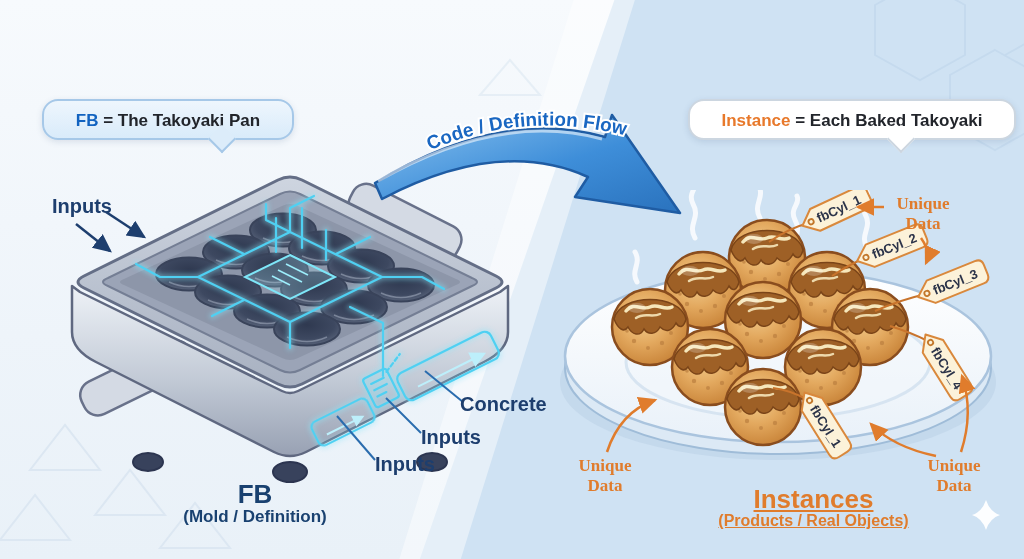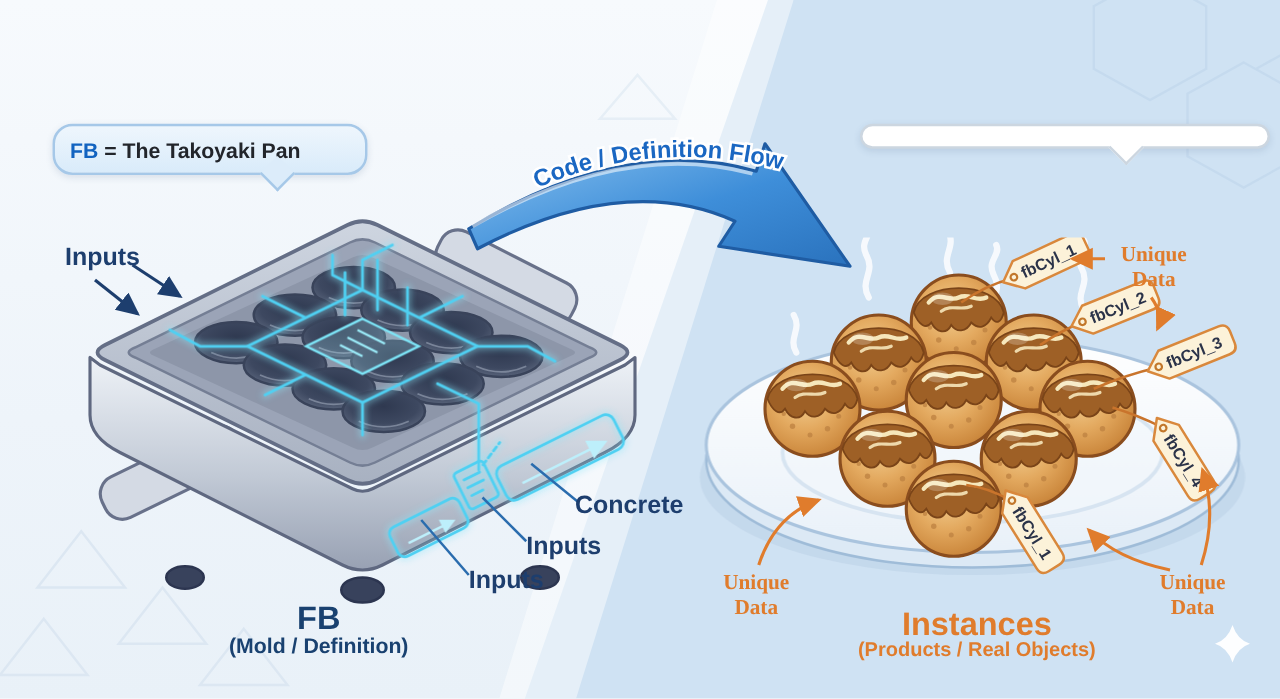--- a/index.html
+++ b/index.html
@@ -21,21 +21,21 @@
   svg.layer{position:absolute;pointer-events:none;}
   .title{
     position:absolute;top:24px;left:0;width:100%;text-align:center;
     white-space:nowrap;letter-spacing:-.5px;
   }
   .title .t-fb{color:#1263c0;font-weight:bold;font-size:32px;}
   .title .t-vs{color:#2b2e34;font-weight:normal;font-size:29px;padding:0 6px;}
   .title .t-inst{color:#e8792b;font-weight:bold;font-size:32px;}
   .title .t-suffix{color:#2b2e34;font-weight:normal;font-size:29px;padding-left:8px;}
   .bubble{
-    position:absolute;border-radius:16px;padding:9px 12px 7px;
+    position:absolute;border-radius:16px;text-align:center;padding:9px 12px 7px;
     box-shadow:0 2px 6px rgba(60,90,130,.15);
   }
   .bubble .l1{font-size:17px;font-weight:bold;color:#22252b;line-height:1.25;}
   .bubble .l2{font-size:14px;color:#2c2f36;line-height:1.3;}
   .bubble-left{
     left:42px;top:99px;width:224px;
     background:linear-gradient(180deg,#eef6fd,#d9ebfa);
     border:2px solid #a6c8e8;
   }
   .bubble-left .term{color:#1263c0;}
@@ -44,21 +44,21 @@
     background:#ffffff;border:2px solid #ccd6e0;
   }
   .bubble-right .term{color:#e8792b;}
   .tail{position:absolute;width:18px;height:18px;transform:rotate(45deg);bottom:-11px;}
   .tail-left{left:168px;background:#dcecfa;border-right:2px solid #a6c8e8;border-bottom:2px solid #a6c8e8;}
   .tail-right{left:62%;background:#ffffff;border-right:2px solid #ccd6e0;border-bottom:2px solid #ccd6e0;}
   .lbl{position:absolute;font-weight:bold;color:#1d3e6e;font-size:20px;}
   .caption{position:absolute;text-align:center;font-weight:bold;}
   .cap-fb{left:130px;top:481px;width:250px;color:#194170;font-size:26px;line-height:1.05;}
   .cap-fb .sub{font-size:17px;}
-  .cap-inst{left:644px;top:486px;width:275px;color:#e07c2c;font-size:26px;line-height:1.05;}
+  .cap-inst{left:676px;top:486px;width:275px;color:#e07c2c;font-size:26px;line-height:1.05;text-decoration:underline;}
   .cap-inst .sub{font-size:16px;}
   .unique{position:absolute;width:78px;text-align:center;color:#e07c2c;font-weight:bold;font-size:17px;line-height:1.15;font-family:Liberation Serif, serif;}
 </style>
 </head>
 <body>
 
 <div class="stage">
 
   <div class="bg-right"></div>
   <div class="bg-streak"></div>
@@ -319,20 +319,24 @@
 
   <div class="bubble bubble-left">
     <div class="l1">
       <span class="term">FB</span>
       <span>= The Takoyaki Pan</span>
     </div>
     <div class="tail tail-left"></div>
   </div>
 
   <div class="bubble bubble-right">
+    <div class="l1">
+      <span class="term">Instance</span>
+      <span>= Each Baked Takoyaki</span>
+    </div>
     <div class="tail tail-right"></div>
   </div>
 
   <div class="lbl" style="left:52px;top:195px">Inputs</div>
   <div class="lbl" style="left:460px;top:393px">Concrete</div>
   <div class="lbl" style="left:421px;top:426px">Inputs</div>
   <div class="lbl" style="left:375px;top:453px">Inputs</div>
 
   <div class="caption cap-fb">
     <div>FB</div>

